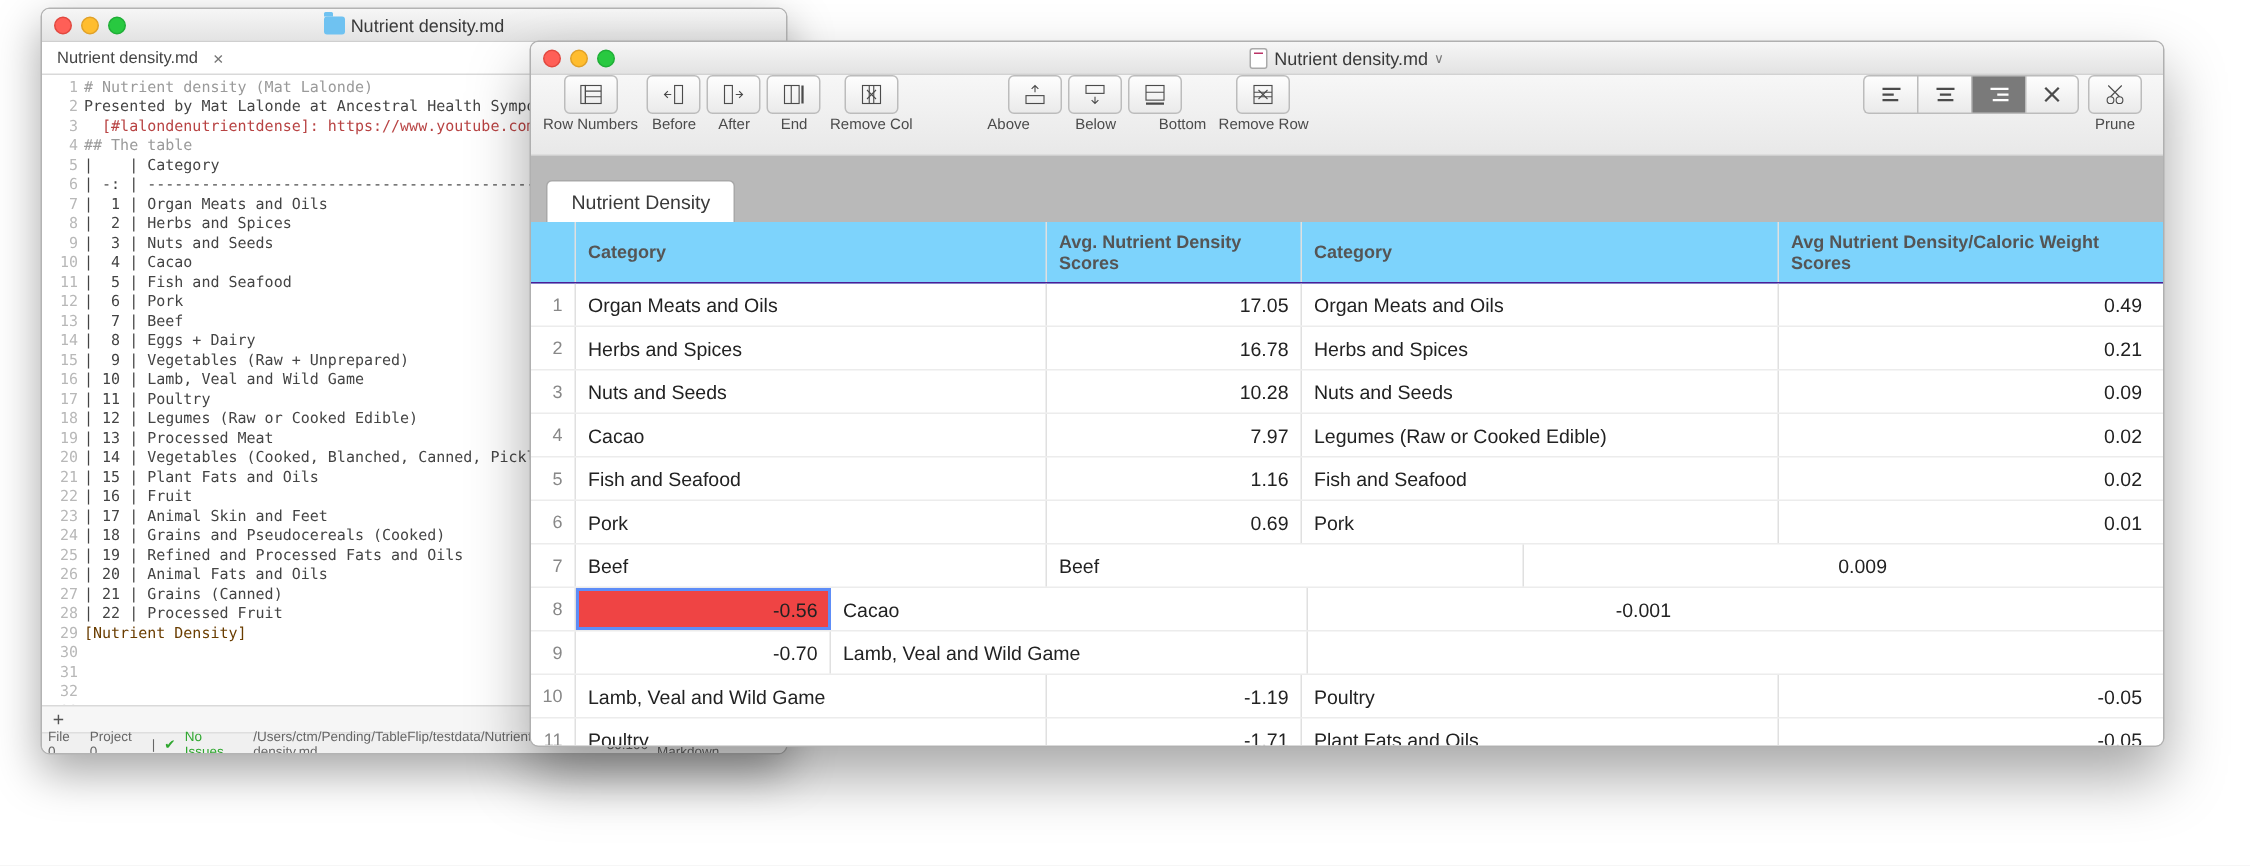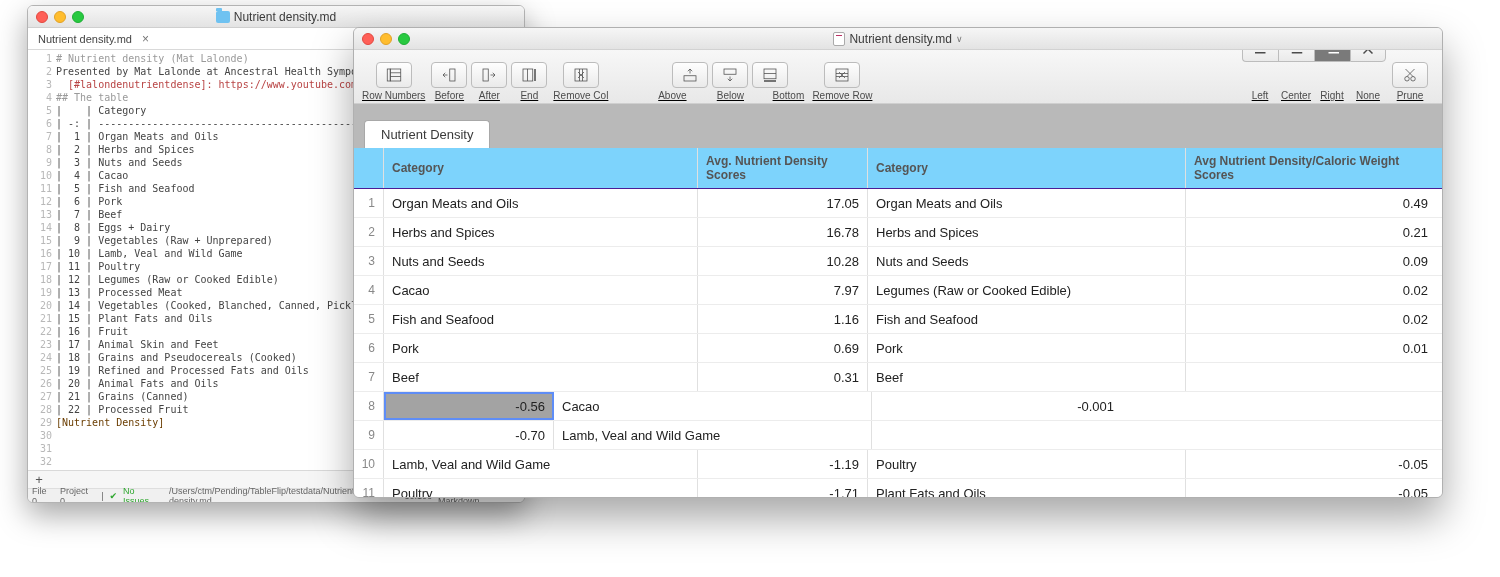--- a/index.html
+++ b/index.html
@@ -79,21 +79,21 @@
   display:flex;align-items:center;position:relative;
 }
 .table-titlebar .title{margin:0 auto;font-size:12px;color:#3a3a3a;display:flex;align-items:center;gap:4px;}
 .doc-ico{width:12px;height:14px;background:#fff;border:1px solid #aaa;border-radius:2px;position:relative;}
 .doc-ico:after{content:"";position:absolute;top:2px;left:2px;width:6px;height:1px;background:#b36;}
 .table-titlebar .chev{font-size:9px;color:#777;}
 
 .toolbar{
   height:54px; background:linear-gradient(#f7f7f7,#e8e8e8);
   border-bottom:1px solid #cfcfcf;
-  display:flex; align-items:flex-end; padding:16px 8px 2px;text-decoration:underline;
+  display:flex; padding:0 8px 2px;
 }
 .toolgroup{display:flex;flex-direction:column;align-items:center;gap:2px;margin-right:6px;}
 .btnrow{display:flex;gap:4px;}
 .tbtn{
   width:36px;height:26px;
   background:linear-gradient(#fefefe,#eaeaea);
   border:1px solid #bcbcbc;border-radius:4px;
   display:flex;align-items:center;justify-content:center;
   color:#4b4b4b;
 }
@@ -124,21 +124,21 @@
 .gh-cell{font-size:12px;color:#555;font-weight:600;}
 .col-num{width:30px;justify-content:flex-end;color:#888;font-size:12px;}
 .col-cat1{width:314px;}
 .col-score1{width:170px;justify-content:flex-end;}
 .col-cat2{width:318px;}
 .col-score2{width:250px;justify-content:flex-end;}
 .gh-cell.col-score1,.gh-cell.col-score2{justify-content:flex-end;}
 
 .g-row{display:flex;border-bottom:1px solid #ececec;height:29px;font-size:13px;color:#222;}
 .g-cell{font-weight:400;}
-.g-cell.selected{outline:2px solid #5e8df7;outline-offset:-2px;background:#a3a3a3;}
+.g-cell.selected{outline:2px solid #5e8df7;outline-offset:-2px;background:#ef4444;}
 
 </style>
 </head>
 <body>
 
 <div class="editor-window">
   <div class="editor-titlebar">
     <div class="traffic">
       <div class="tl red"></div>
       <div class="tl yel"></div>
@@ -444,22 +444,22 @@
         <div class="g-row">
       <div class="g-cell col-num">6</div>
       <div class="g-cell col-cat1">Pork</div>
       <div class="g-cell col-score1">0.69</div>
       <div class="g-cell col-cat2">Pork</div>
       <div class="g-cell col-score2" style="border-right:none">0.01</div>
     </div>
         <div class="g-row">
       <div class="g-cell col-num">7</div>
       <div class="g-cell col-cat1">Beef</div>
-      <div class="g-cell col-score1">0.31</div>
       <div class="g-cell col-cat2">Beef</div>
+      <div class="g-cell col-score2" style="border-right:none">0.009</div>
     </div>
         <div class="g-row">
       <div class="g-cell col-num">8</div>
       <div class="g-cell col-score1 selected">-0.56</div>
       <div class="g-cell col-cat2">Cacao</div>
       <div class="g-cell col-score2" style="border-right:none">-0.001</div>
     </div>
         <div class="g-row">
       <div class="g-cell col-num">9</div>
       <div class="g-cell col-score1">-0.70</div>

